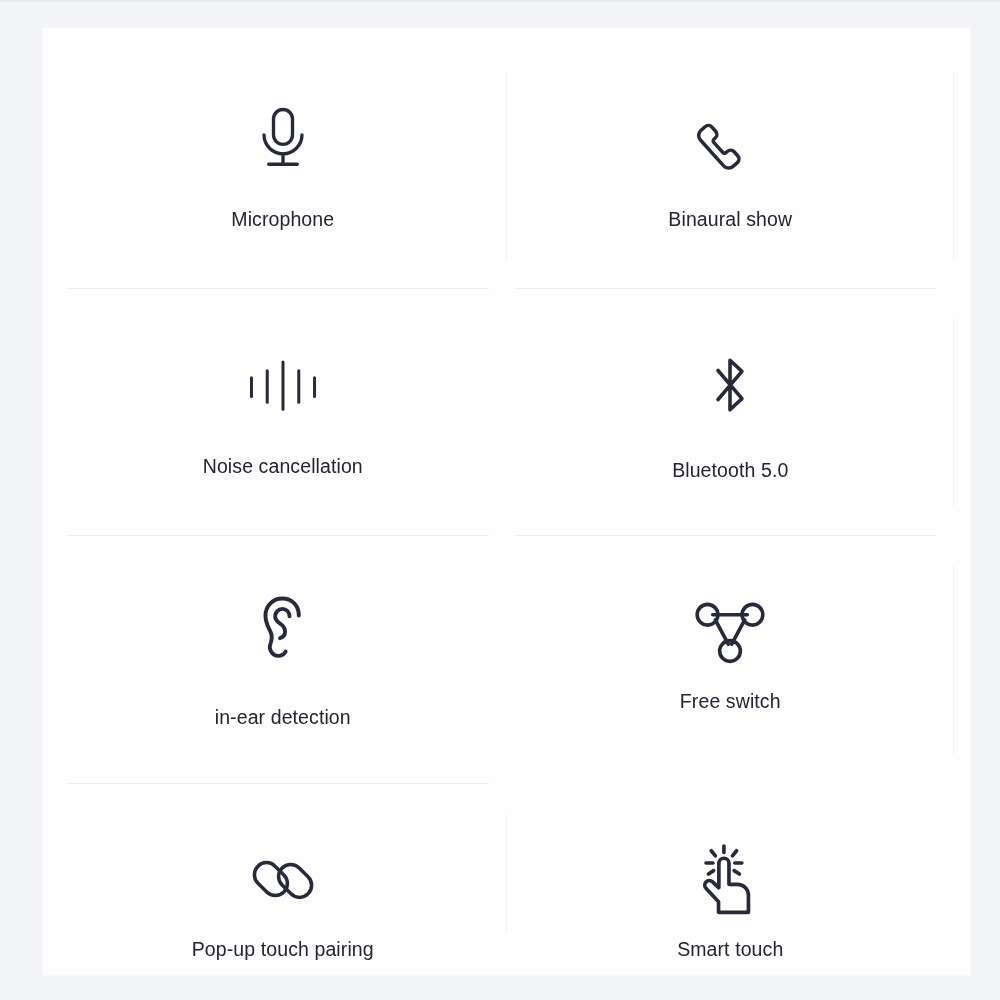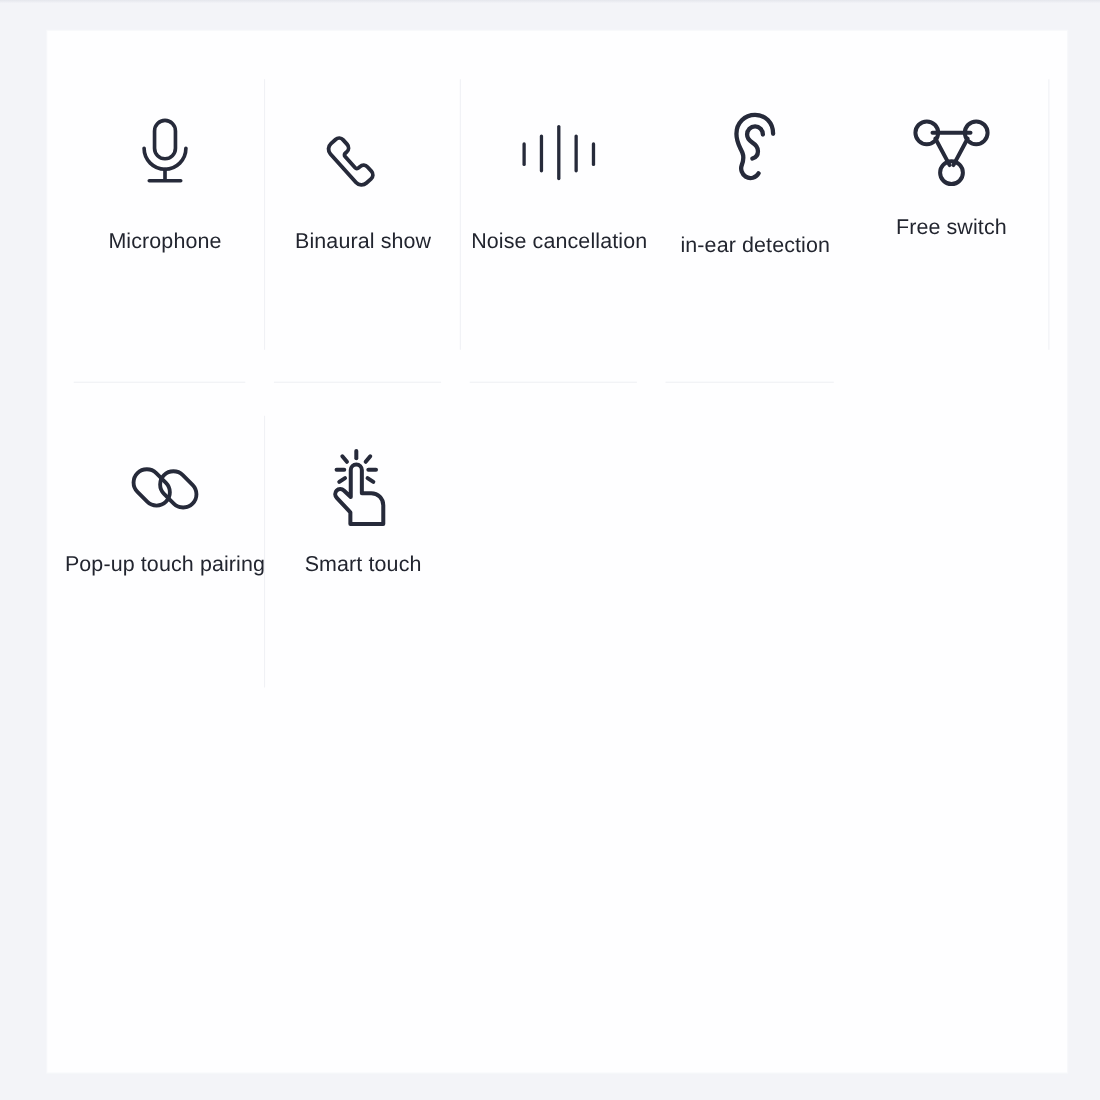--- a/index.html
+++ b/index.html
@@ -38,21 +38,21 @@
     box-sizing: border-box;
     box-shadow: 0 0 0 1px #f7f8fb;
   }
   .grid {
     position: absolute;
     left: 16px;
     top: 14px;
     width: 895px;
     height: 919px;
     display: grid;
-    grid-template-columns: 1fr 1fr 1fr 1fr 1fr;
+    grid-template-columns: 1fr 1fr;
     grid-template-rows: 1fr 1fr 1fr;
   }
   .cell {
     position: relative;
     display: flex;
     flex-direction: column;
     align-items: center;
     justify-content: flex-start;
     padding-top: 44px;
     box-sizing: border-box;
@@ -145,20 +145,28 @@
             <line class="st" stroke-width="3.4" x1="8" y1="17" x2="8" y2="30"></line>
             <line class="st" stroke-width="3.4" x1="19" y1="12" x2="19" y2="34"></line>
             <line class="st" stroke-width="3.4" x1="30" y1="6" x2="30" y2="39"></line>
             <line class="st" stroke-width="3.4" x1="41" y1="12" x2="41" y2="34"></line>
             <line class="st" stroke-width="3.4" x1="52" y1="17" x2="52" y2="30"></line>
           </svg>
         </div>
         <div class="label">Noise cancellation</div>
       </div>
 
+      <div class="cell row2 vsep hsep">
+        <div class="icon-wrap">
+          <svg width="70" height="82" viewBox="0 0 36 48" aria-hidden="true">
+            <path class="st" stroke-width="2.8" d="M11 15.5 25 32 18 38.5V9.5L25 16 11 32.5"></path>
+          </svg>
+        </div>
+        <div class="label">Bluetooth 5.0</div>
+      </div>
 
 
       <div class="cell row2 hsep">
         <div class="icon-wrap">
           <svg width="68" height="82" viewBox="0 0 34 44" aria-hidden="true">
             <path class="st" stroke-width="2.9" d="M25.5 13.2C25.5 7.6 21.6 4 16.7 4 11.6 4 7.6 7.9 7.6 13.2c0 4.6 1.9 6.6 2.9 9.2.9 2.3.4 4.3-.3 6.1-.8 2 .1 4.4 1.9 5.6 2.2 1.4 5.1.6 6.3-1.6"></path>
             <path class="st" stroke-width="2.9" d="M20.5 13.6c0-2.3-1.7-4-3.8-4-2.2 0-3.9 1.8-3.9 4 0 2 1.3 3.1 2.6 3.9 1.6 1 2.7 2 2.7 4.2 0 1.8-1.1 3.1-2.7 3.6"></path>
           </svg>
         </div>
         <div class="label">in-ear detection</div>

